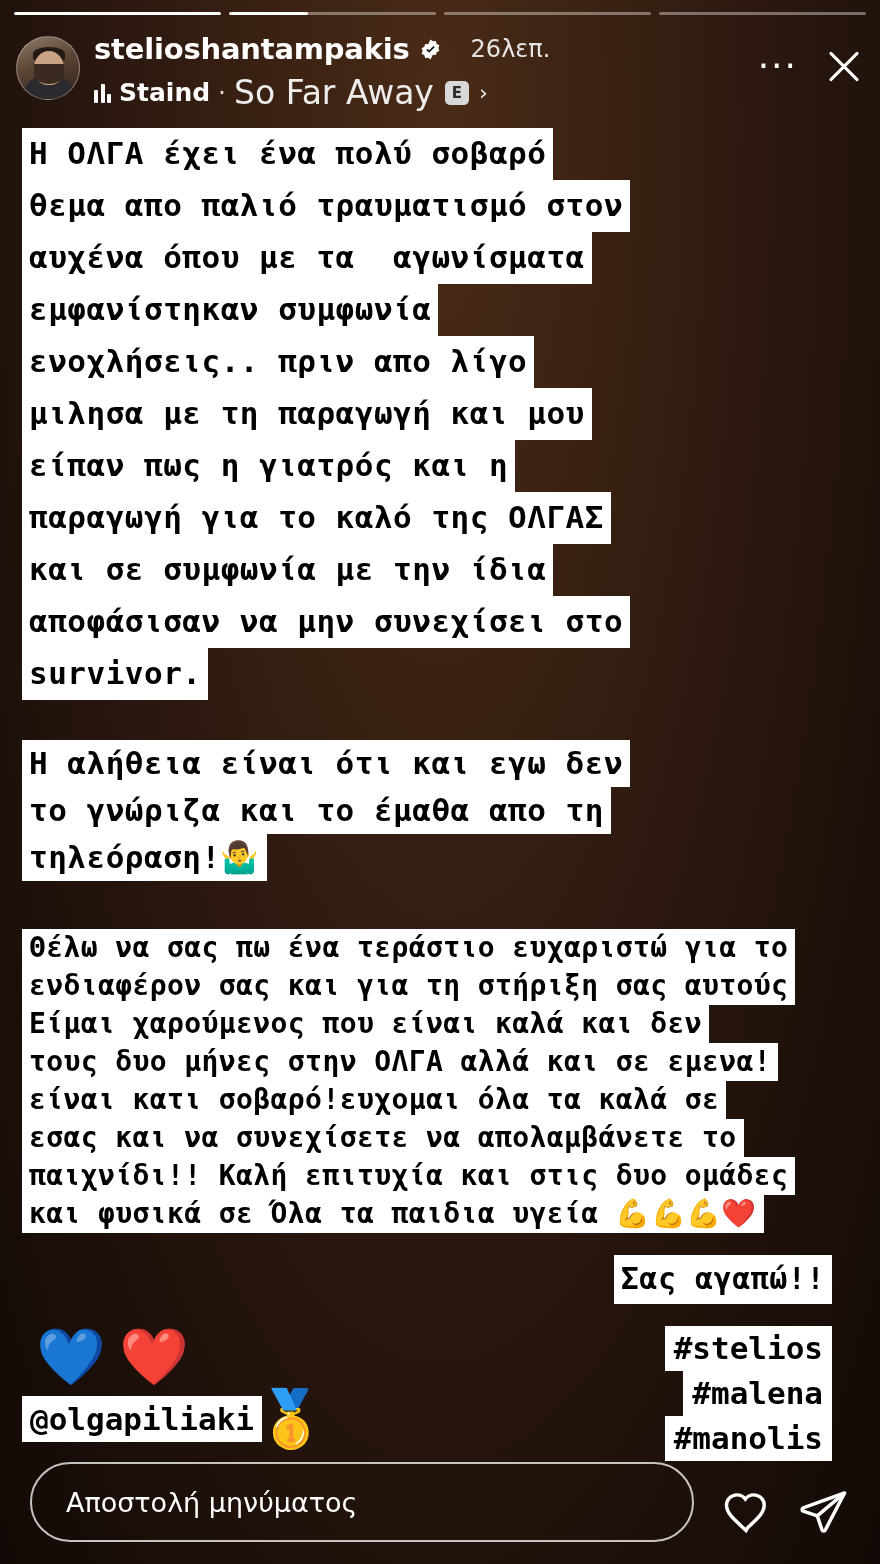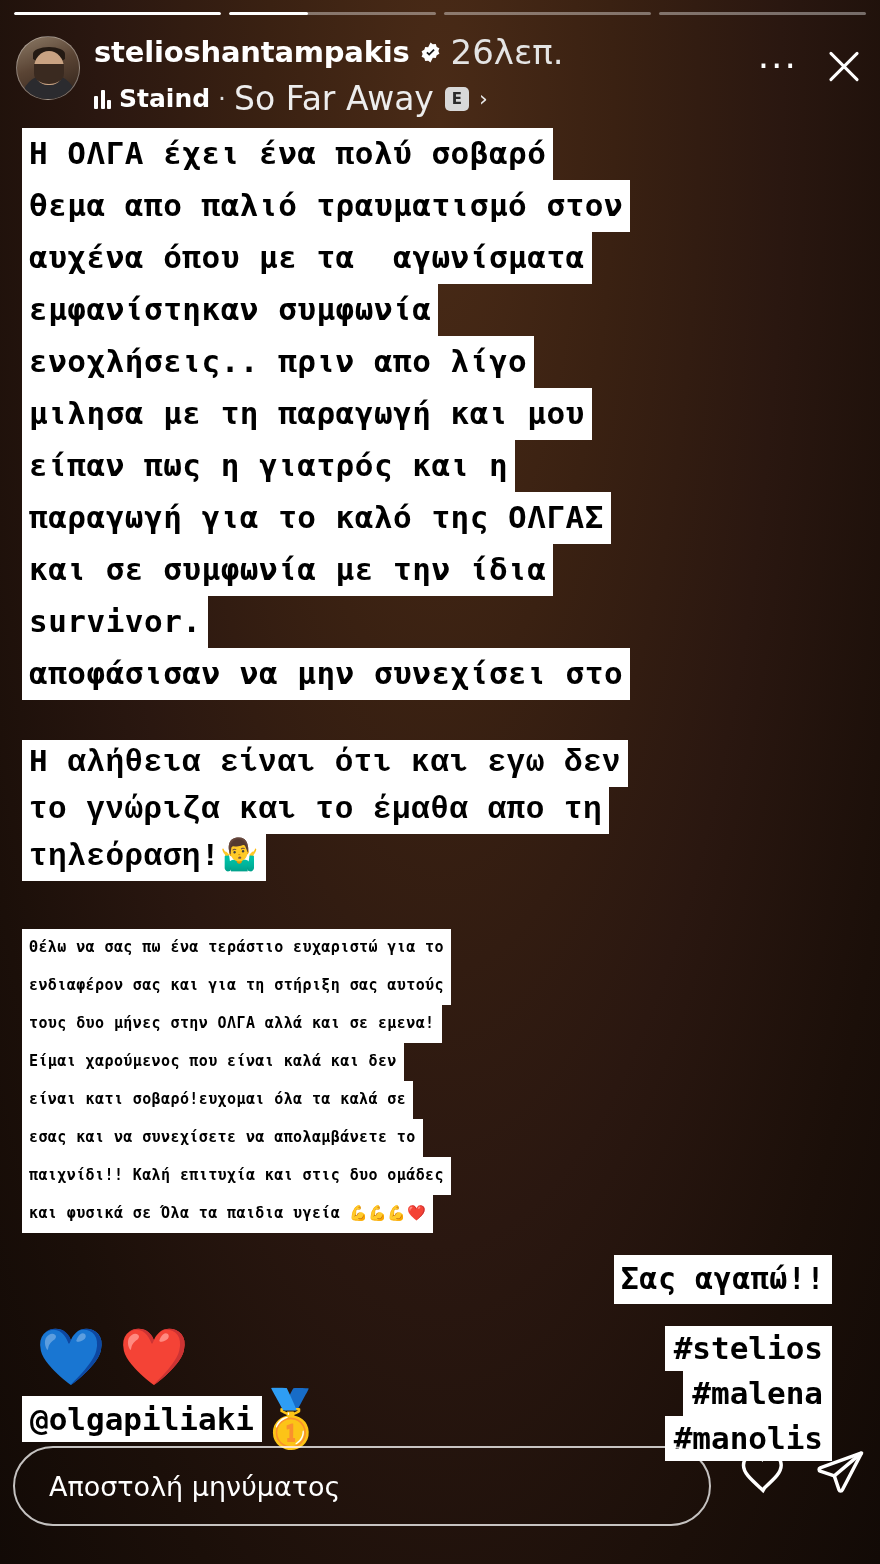--- a/index.html
+++ b/index.html
@@ -109,23 +109,23 @@
     font-weight: bold;
     letter-spacing: -0.2px;
   }
   .verified {
     width: 23px; height: 23px;
     display: inline-block;
     flex: 0 0 auto;
   }
   .timestamp {
     color: #e4e4e4;
-    font-size: 34px;
+    font-size: 24px;
     font-weight: 400;
-    margin-left: 0;
+    margin-left: 20px;
   }
   .line2 {
     display: flex;
     align-items: center;
     gap: 8px;
     margin-top: 7px;
     white-space: nowrap;
   }
   .eq-icon { display: inline-flex; align-items: flex-end; gap: 2.5px; height: 20px; }
   .eq-icon i { display: block; width: 4px; background: #fff; border-radius: 1px; }
@@ -186,22 +186,22 @@
     display: table;
     background: #ffffff;
     color: #000;
     font-family: "DejaVu Sans Mono", monospace;
     font-weight: bold;
     letter-spacing: 0.5px;
     padding: 1px 7px 2px 7px;
     white-space: pre;
   }
   .block-a .tline { font-size: 31px; line-height: 49px; }
-  .block-b .tline { font-size: 31px; line-height: 44px; font-family: Liberation Mono, monospace; }
-  .block-c .tline { font-size: 15px; line-height: 35px; letter-spacing: 0.4px; }
+  .block-b .tline { font-size: 31px; line-height: 44px; }
+  .block-c .tline { font-size: 28px; line-height: 35px; letter-spacing: 0.4px; }
   .gap-a { height: 40px; }
   .gap-b { height: 48px; }
 
   
   .love-row {
     display: flex;
     justify-content: flex-end;
     margin-top: 22px;
     padding-right: 26px;
   }
@@ -249,22 +249,22 @@
     padding: 1px 9px;
     white-space: pre;
   }
 
   
   .footer {
     position: absolute;
     left: 0; right: 0; bottom: 22px;
     height: 96px;
     display: flex;
-    align-items: flex-start;
-    padding: 0 13px;
+    align-items: flex-end;
+    padding: 0 30px;
     gap: 26px;
     z-index: 10;
   }
   .msg-box {
     flex: 1 1 auto;
     height: 80px;
     border: 2px solid rgba(255,255,255,0.75);
     border-radius: 42px;
     display: flex;
     align-items: center;
@@ -340,39 +340,39 @@
     <div class="para block-a">
       <div class="tline">Η ΟΛΓΑ έχει ένα πολύ σοβαρό</div>
       <div class="tline">θεμα απο παλιό τραυματισμό στον</div>
       <div class="tline">αυχένα όπου με τα  αγωνίσματα</div>
       <div class="tline">εμφανίστηκαν συμφωνία</div>
       <div class="tline">ενοχλήσεις.. πριν απο λίγο</div>
       <div class="tline">μιλησα με τη παραγωγή και μου</div>
       <div class="tline">είπαν πως η γιατρός και η</div>
       <div class="tline">παραγωγή για το καλό της ΟΛΓΑΣ</div>
       <div class="tline">και σε συμφωνία με την ίδια</div>
+      <div class="tline">αποφάσισαν να μην συνεχίσει στο</div>
       <div class="tline">survivor.</div>
-      <div class="tline">αποφάσισαν να μην συνεχίσει στο</div>
     </div>
 
     <div class="gap-a"></div>
 
     <div class="para block-b">
       <div class="tline">Η αλήθεια είναι ότι και εγω δεν</div>
       <div class="tline">το γνώριζα και το έμαθα απο τη</div>
       <div class="tline">τηλεόραση!🤷‍♂️</div>
     </div>
 
     <div class="gap-b"></div>
 
     <div class="para block-c">
       <div class="tline">Θέλω να σας πω ένα τεράστιο ευχαριστώ για το</div>
       <div class="tline">ενδιαφέρον σας και για τη στήριξη σας αυτούς</div>
+      <div class="tline">Είμαι χαρούμενος που είναι καλά και δεν</div>
       <div class="tline">τους δυο μήνες στην ΟΛΓΑ αλλά και σε εμενα!</div>
-      <div class="tline">Είμαι χαρούμενος που είναι καλά και δεν</div>
       <div class="tline">είναι κατι σοβαρό!ευχομαι όλα τα καλά σε</div>
       <div class="tline">εσας και να συνεχίσετε να απολαμβάνετε το</div>
       <div class="tline">παιχνίδι!! Καλή επιτυχία και στις δυο ομάδες</div>
       <div class="tline">και φυσικά σε Όλα τα παιδια υγεία 💪💪💪❤️</div>
     </div>
 
     <div class="love-row">
       <div class="tline">Σας αγαπώ!!</div>
     </div>
 

